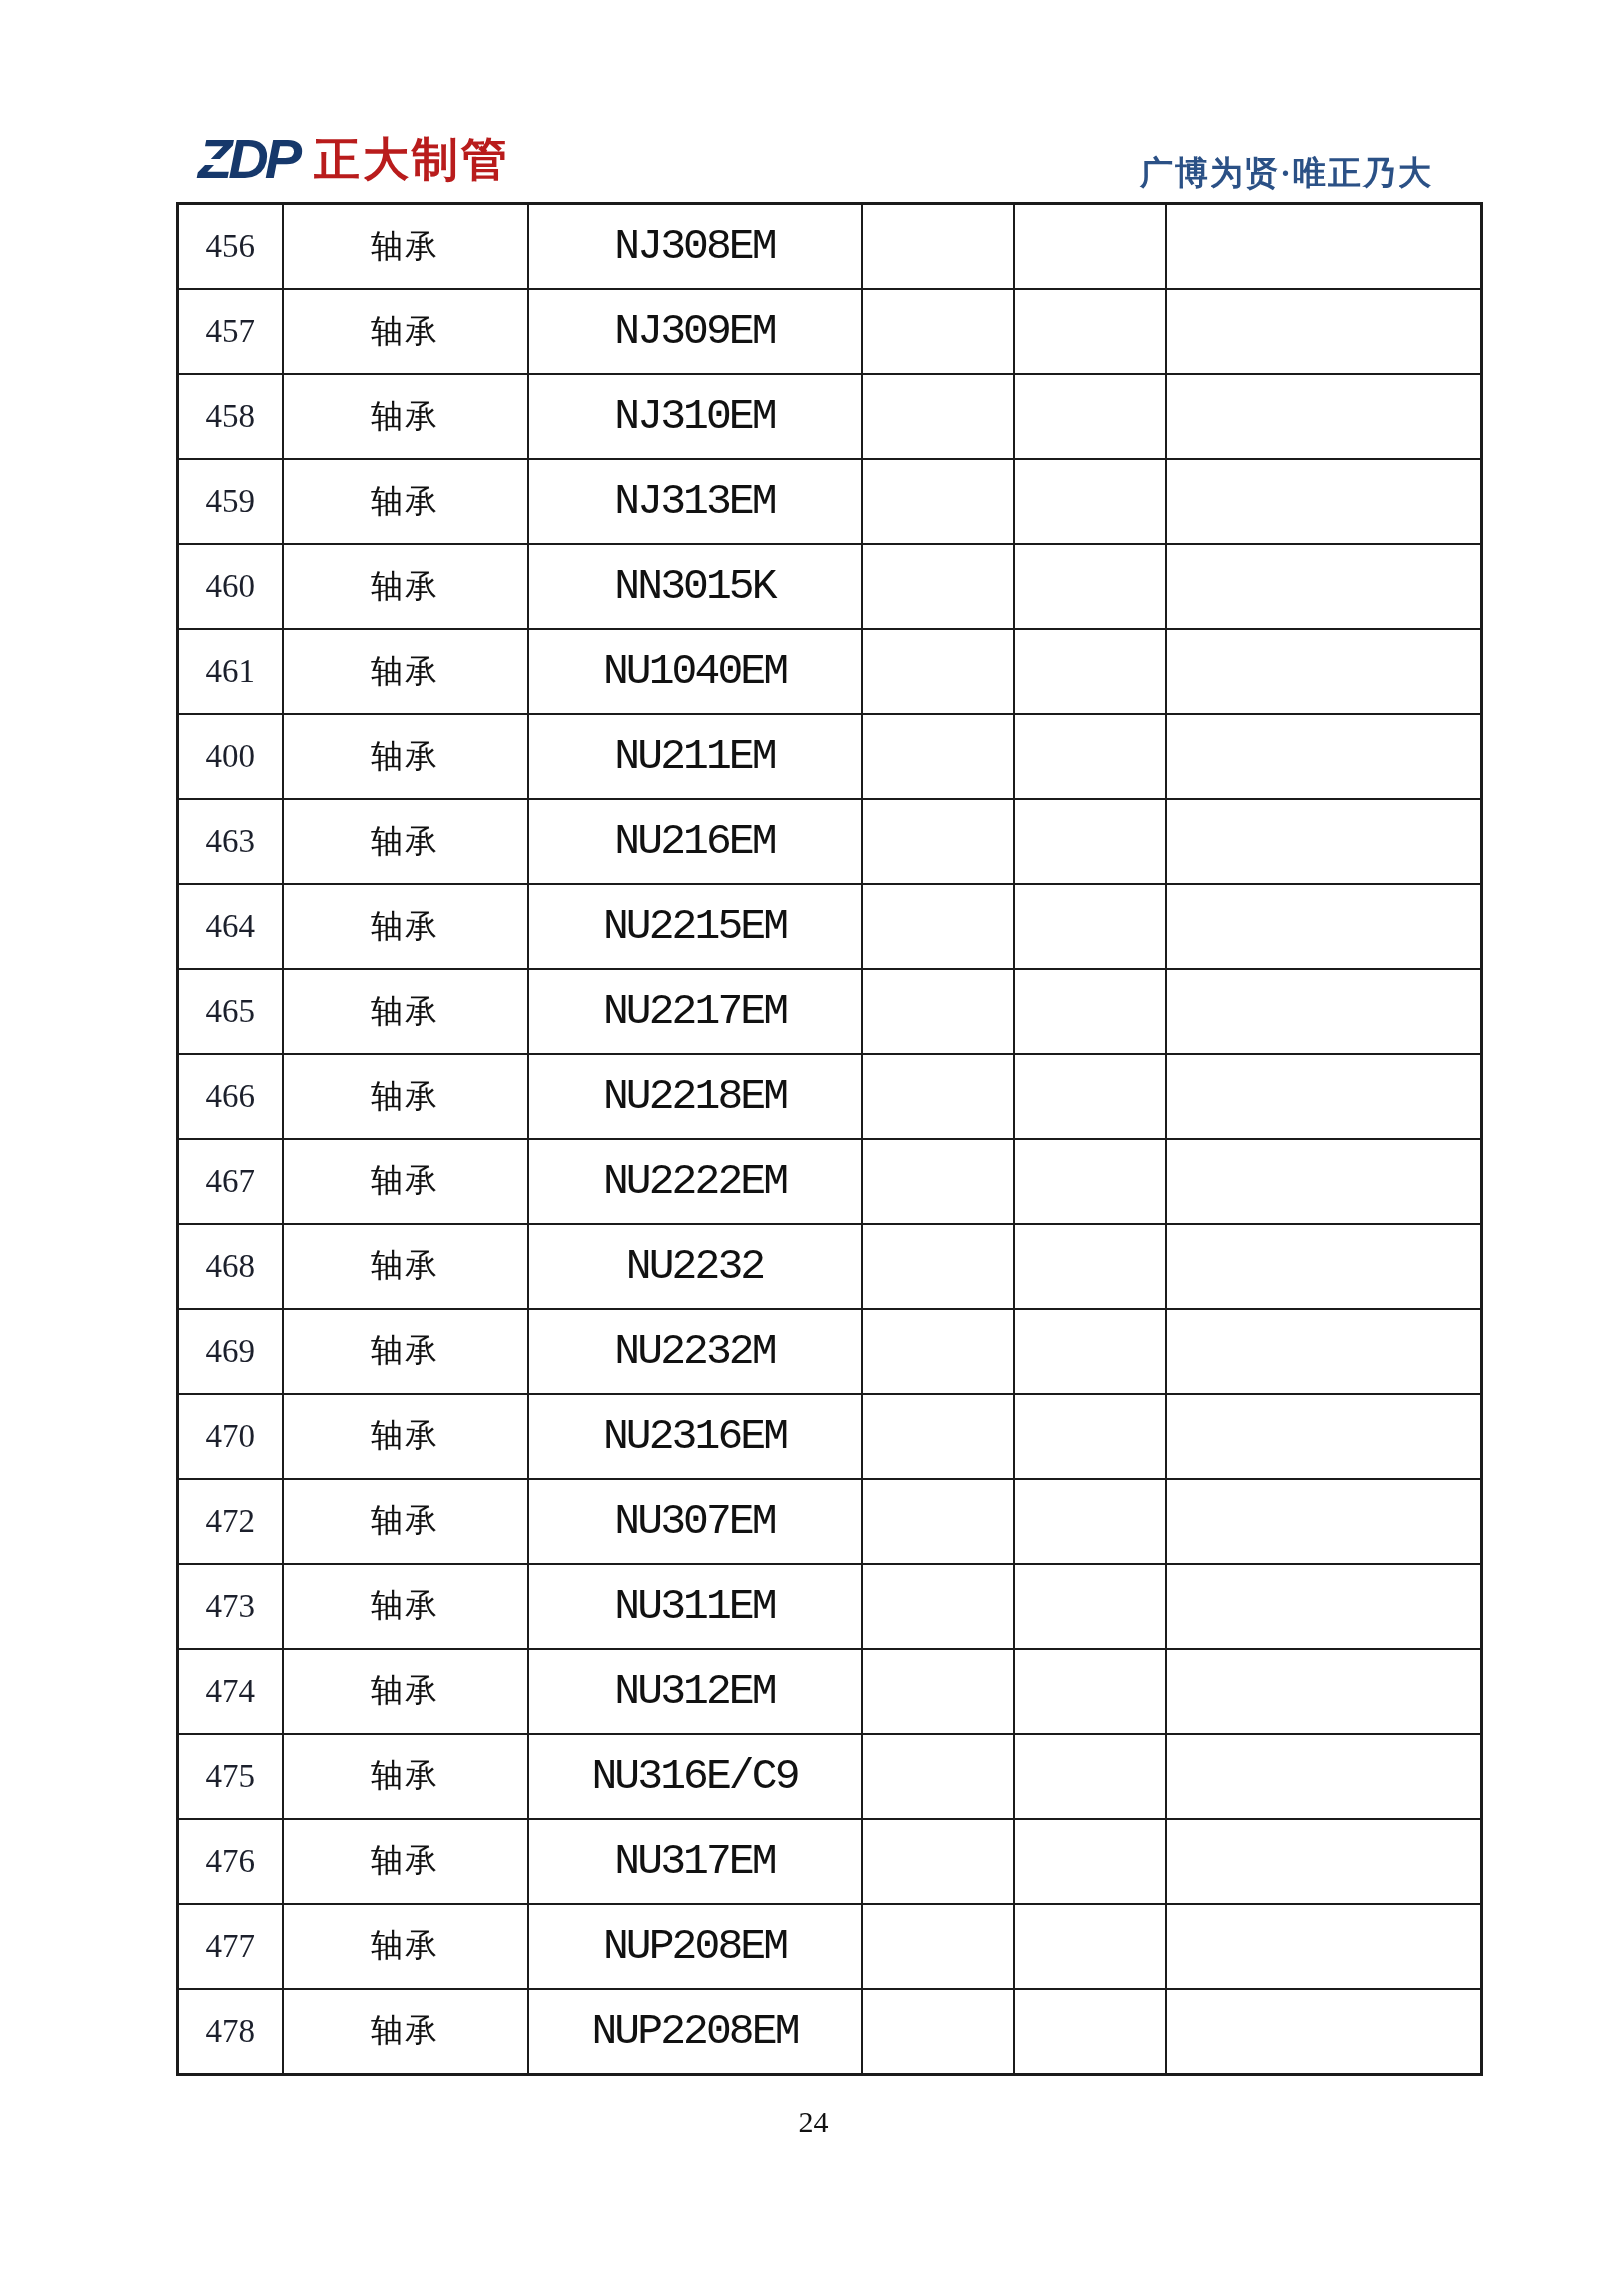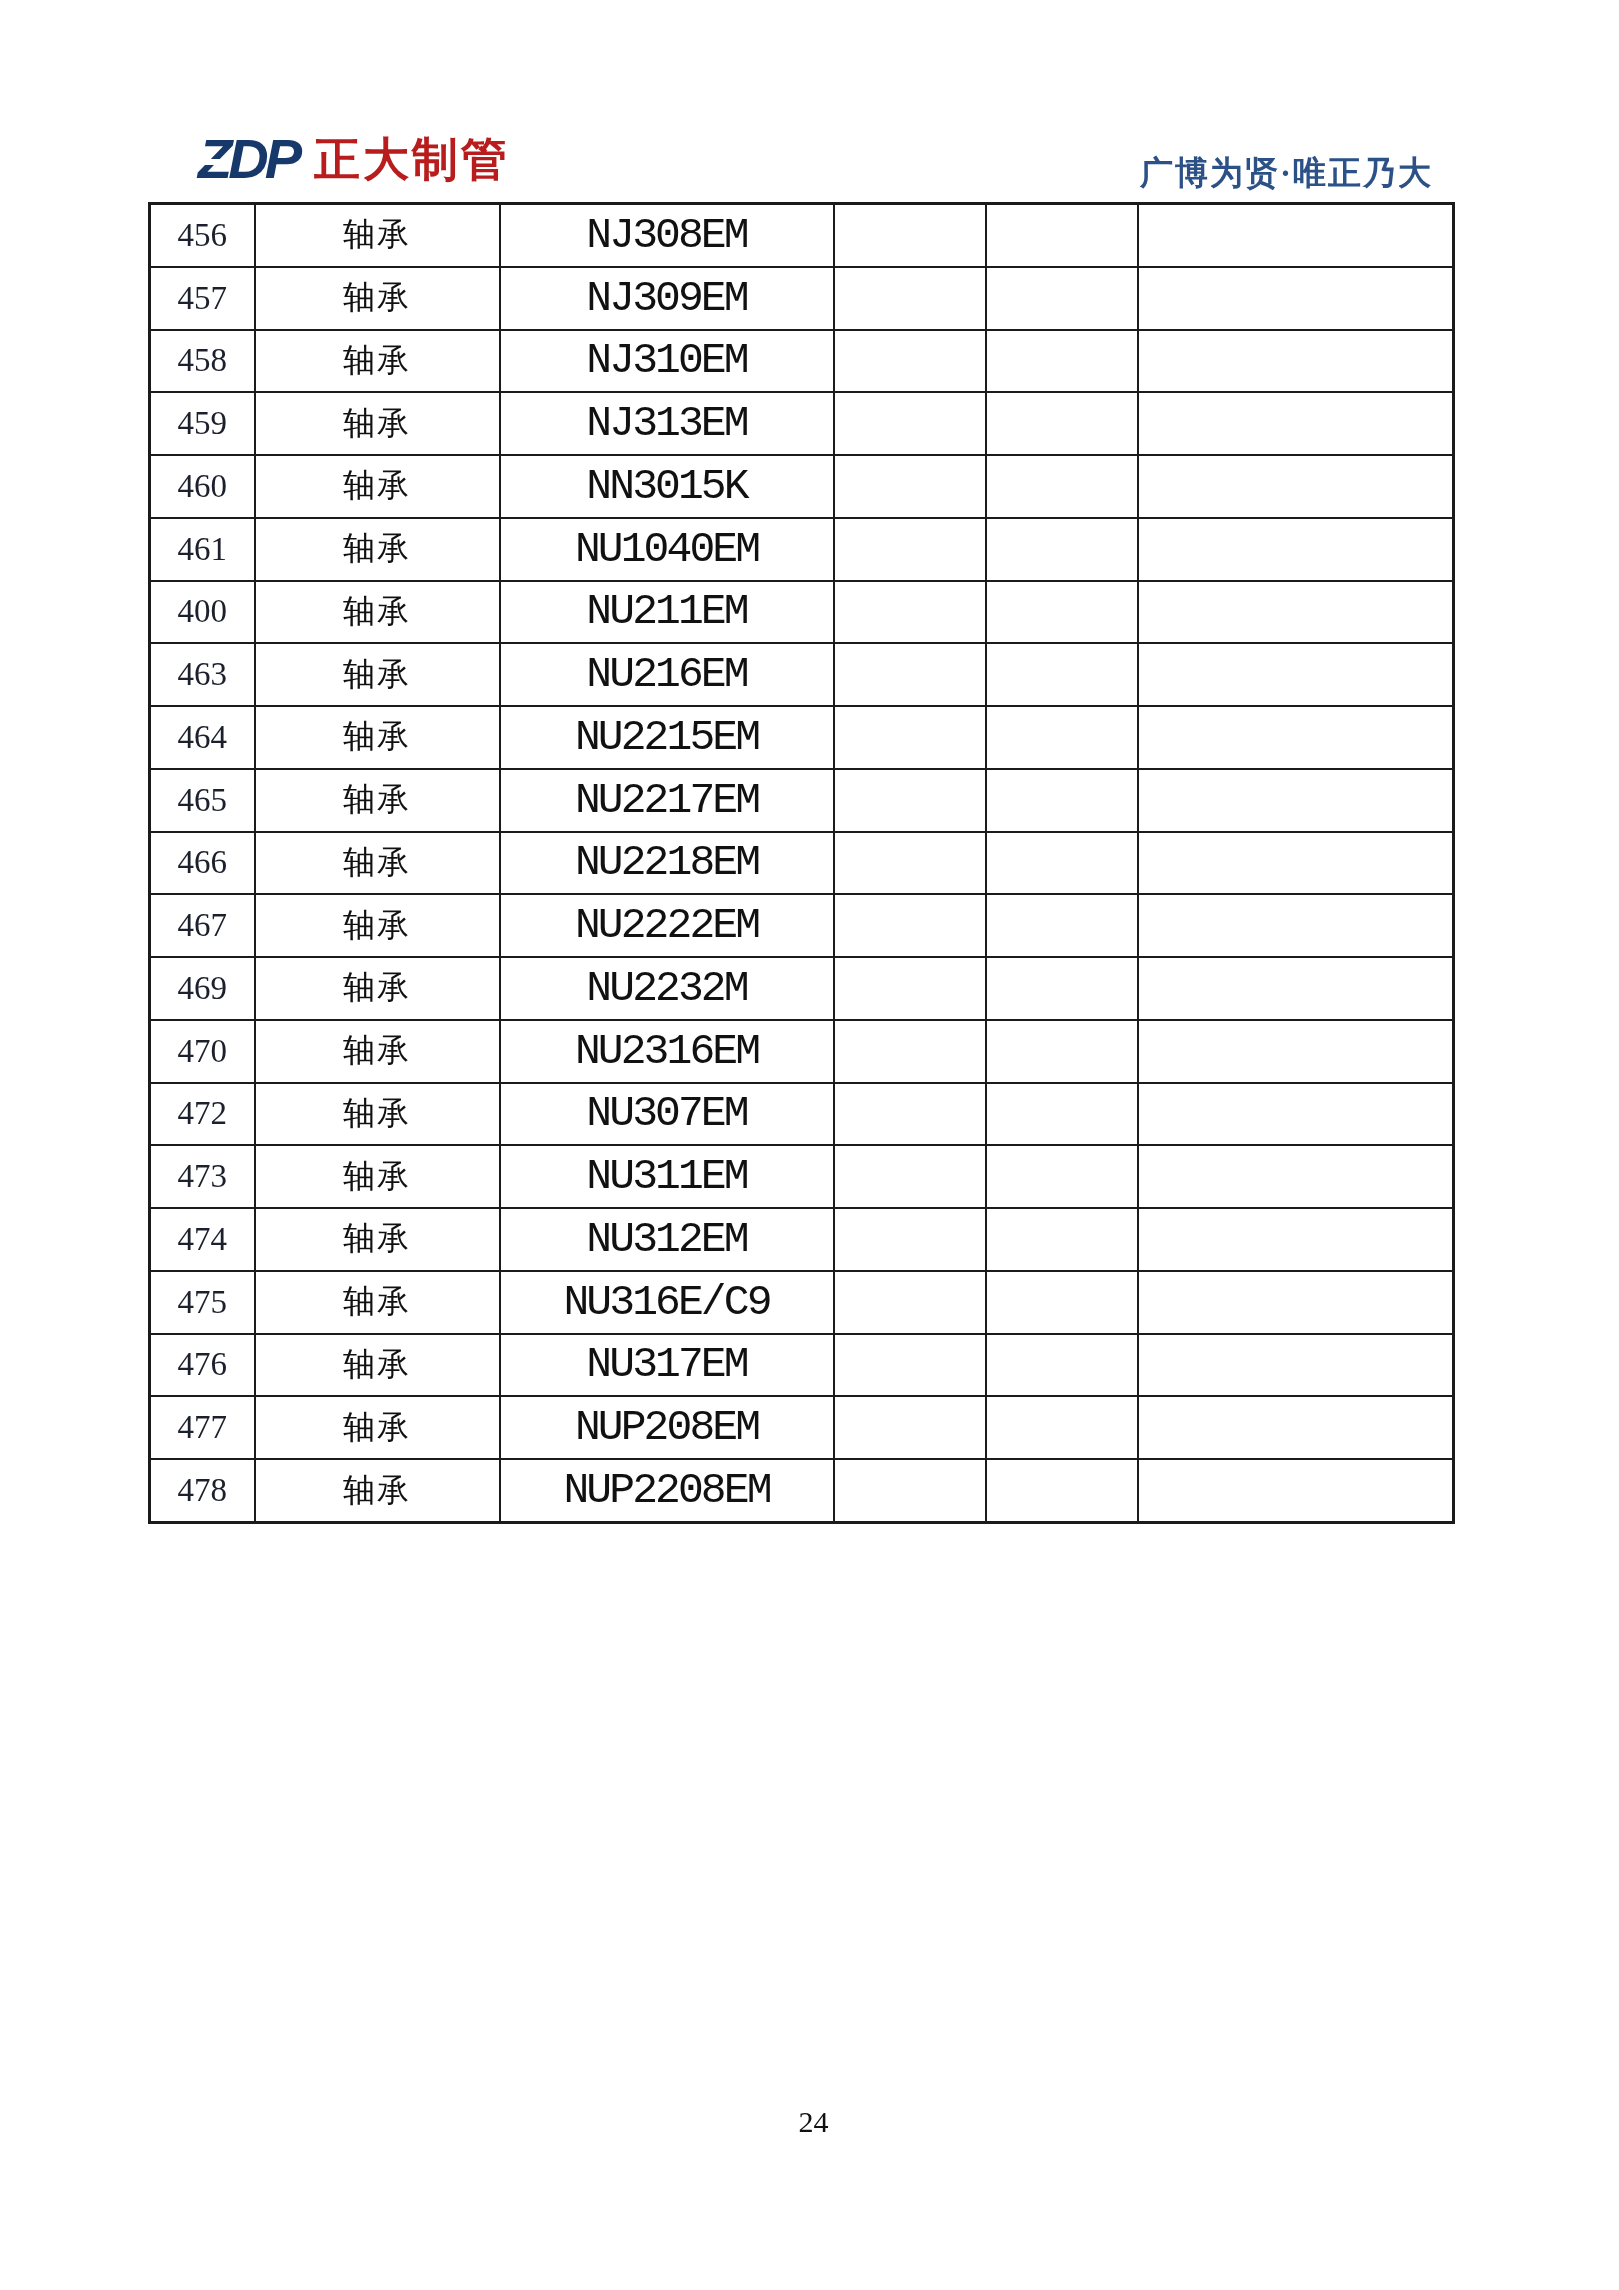--- a/index.html
+++ b/index.html
@@ -59,24 +59,24 @@
     font-size: 33px;
     line-height: 1;
     letter-spacing: 2px;
     color: #2b5186;
     white-space: nowrap;
   }
 
   
   table.catalog {
     position: absolute;
-    left: 148px;
+    left: 176px;
     top: 202px;
     width: 1304px;
-    height: 1322px;
+    height: 1874px;
     border-collapse: collapse;
     table-layout: fixed;
     border: 3.9px solid #1b1b1b;
   }
   table.catalog td {
     border: 2.9px solid #1b1b1b;
     padding: 0;
     text-align: center;
     vertical-align: middle;
     overflow: hidden;
@@ -237,20 +237,28 @@
 
   <tr>
     <td class="c-no">467</td>
     <td class="c-cat">轴承</td>
     <td class="c-model">NU2222EM</td>
     <td class="c-empty"></td>
     <td class="c-empty"></td>
     <td class="c-empty"></td>
   </tr>
 
+  <tr>
+    <td class="c-no">468</td>
+    <td class="c-cat">轴承</td>
+    <td class="c-model">NU2232</td>
+    <td class="c-empty"></td>
+    <td class="c-empty"></td>
+    <td class="c-empty"></td>
+  </tr>
 
   <tr>
     <td class="c-no">469</td>
     <td class="c-cat">轴承</td>
     <td class="c-model">NU2232M</td>
     <td class="c-empty"></td>
     <td class="c-empty"></td>
     <td class="c-empty"></td>
   </tr>
 

